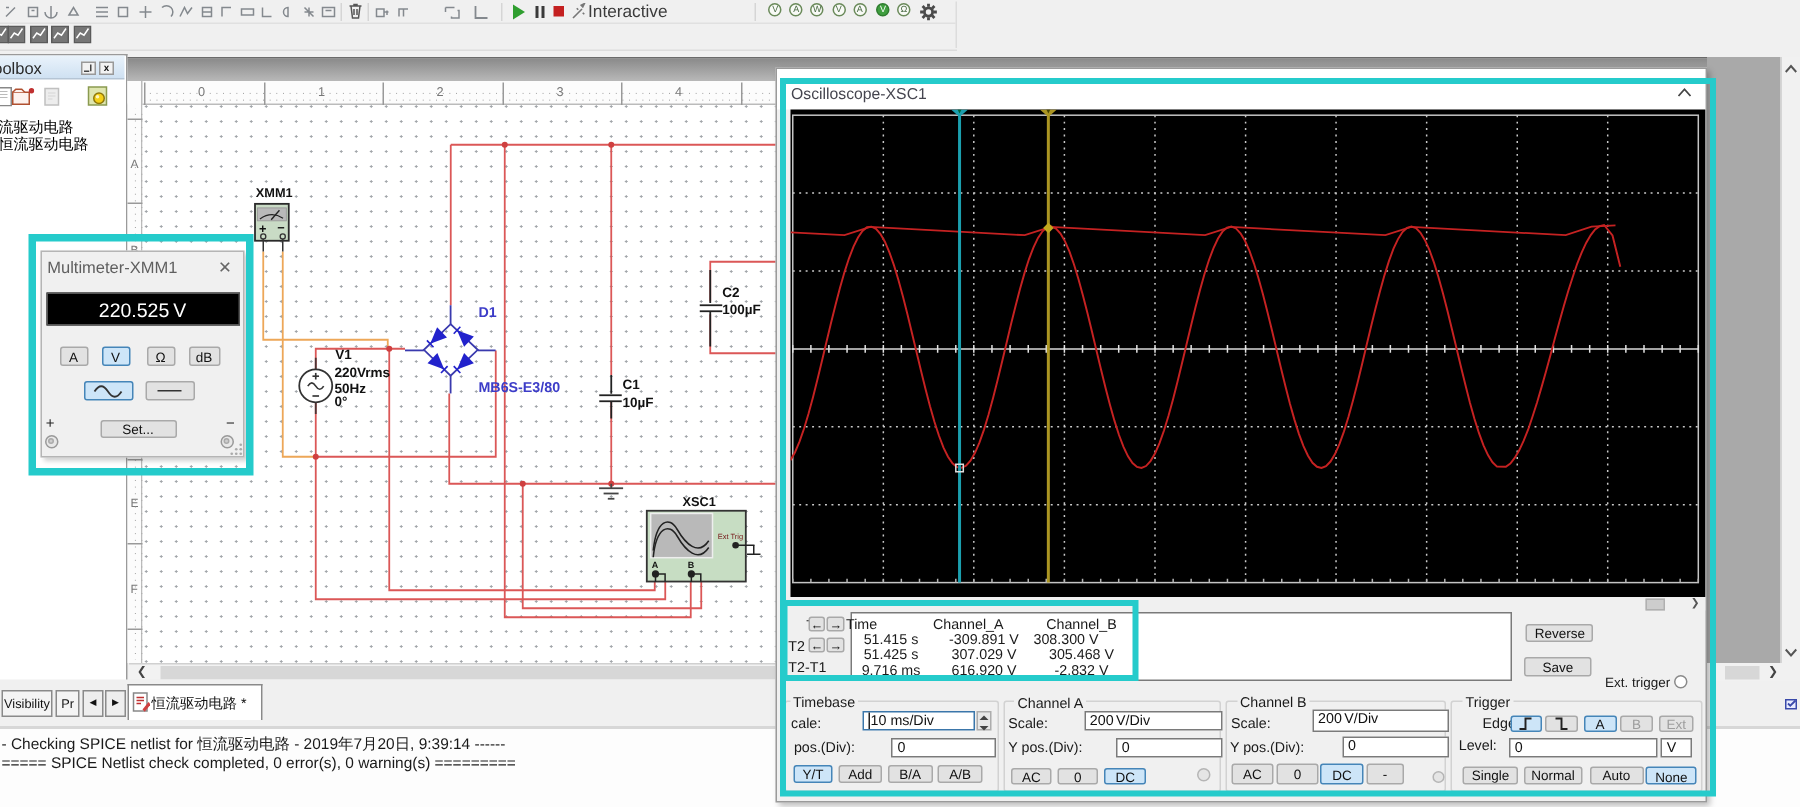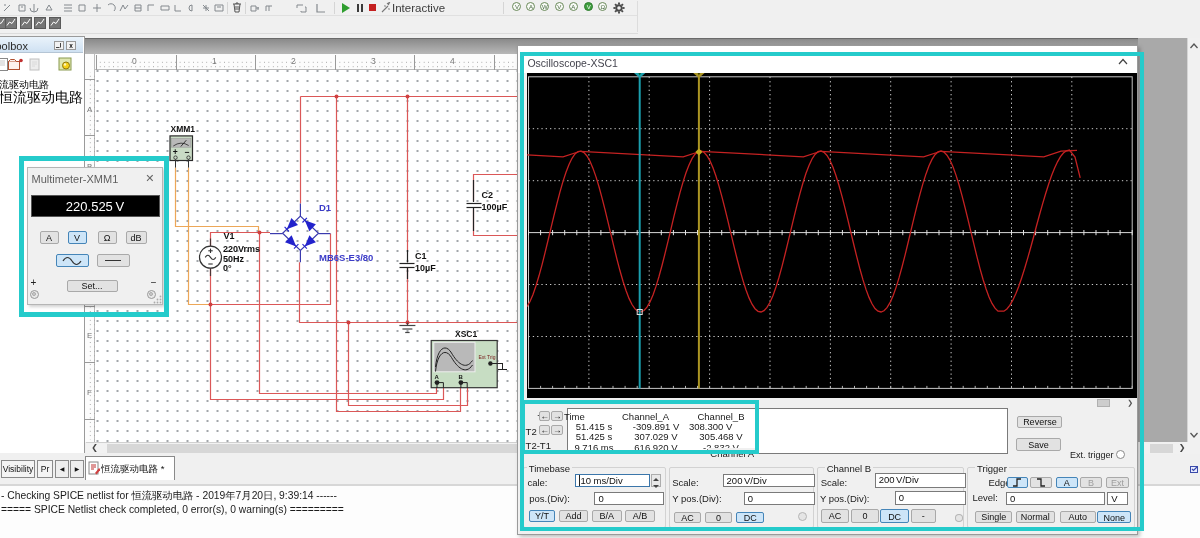--- a/index.html
+++ b/index.html
@@ -158,21 +158,21 @@
   <svg style="position:absolute;left:29px;top:21px;" width="12" height="13">
       <rect x="1" y="1" width="9" height="11" fill="#ededed" stroke="#c0c0c0"></rect>
       <path d="M3 4 h5 M3 6 h5 M3 8 h3" stroke="#d5d5d5" stroke-width="0.8"></path>
     </svg>
   <svg style="position:absolute;left:58px;top:20px;" width="15" height="14">
       <rect x="1" y="1" width="12" height="12" fill="#dfe6b0" stroke="#8a9a50"></rect>
       <circle cx="8" cy="8.5" r="3.5" fill="#f4d018" stroke="#90780a"></circle>
       <circle cx="7" cy="7.5" r="1.2" fill="#fdf5c0"></circle>
     </svg>
   <div style="position:absolute;left:-1px;top:41px;font-size:10px;color:#000;white-space:nowrap;">流驱动电路</div>
-  <div style="position:absolute;left:-1px;top:52px;font-size:14px;color:#000;white-space:nowrap;">恒流驱动电路</div>
+  <div style="position:absolute;left:-1px;top:52px;font-size:10px;color:#000;white-space:nowrap;">恒流驱动电路</div>
 </div>
 
 <div class="abs" style="left:85px;top:38px;width:1115px;height:16px;background:linear-gradient(#8a8a8a,#b8b8b8);border-top:1px solid #6a6a6a;"></div>
 
 <div class="abs" style="left:85px;top:54px;width:1053px;height:16px;background:#fcfcfc;border-bottom:1px solid #bbb;"></div>
 <div class="abs" style="left:85px;top:54px;width:10px;height:388px;background:#fcfcfc;border-right:1px solid #bbb;"></div>
 <div class="abs" id="canvas" style="left:95px;top:70px;width:1043px;height:372px;background:#ffffff;background-image:radial-gradient(circle 0.8px,#a2a6aa 90%,transparent 100%);background-size:10px 10px;background-position:7.5px 6px;"></div>
 
 <div class="abs" style="left:86px;top:442px;width:1052px;height:11px;background:#f2f2f2;border-top:1px solid #d0d0d0;">
   <div style="position:absolute;left:2px;top:0px;width:13px;height:10px;font-size:8px;color:#444;text-align:center;line-height:10px;">❮</div>
@@ -485,21 +485,21 @@
         <path d="M4 11 L1 8 H7 Z" fill="#444"></path>
       </svg>
   </div>
   <div class="lbl" style="left:10.9px;top:446.5px;">pos.(Div):</div>
   <div class="inp" style="left:76px;top:445.6px;width:70px;height:12.8px;">0</div>
   <div class="btn btnhl" style="left:10.7px;top:463.9px;width:26px;height:12px;line-height:11px;">Y/T</div>
   <div class="btn" style="left:40.4px;top:463.9px;width:29.6px;height:12px;line-height:11px;">Add</div>
   <div class="btn" style="left:73.6px;top:463.9px;width:29.7px;height:12px;line-height:11px;">B/A</div>
   <div class="btn" style="left:106.8px;top:463.9px;width:29.8px;height:12px;line-height:11px;">A/B</div>
 
-  <div class="lbl" style="left:157.9px;top:402px;background:#f0f0f0;padding:0 2px;margin-left:32px;">Channel A</div>
+  <div class="lbl" style="left:157.9px;top:418px;background:#f0f0f0;padding:0 2px;">Channel A</div>
   <div class="lbl" style="left:153.8px;top:431px;">Scale:</div>
   <div class="inp" style="left:204.2px;top:427.5px;width:92.2px;height:13.8px;">200  V/Div</div>
   <div class="lbl" style="left:153.8px;top:446.5px;">Y pos.(Div):</div>
   <div class="inp" style="left:225.4px;top:445.6px;width:71px;height:12.8px;">0</div>
   <div class="btn" style="left:155.9px;top:465.8px;width:26.6px;height:11.5px;line-height:11px;">AC</div>
   <div class="btn" style="left:186.9px;top:465.8px;width:26.6px;height:11.5px;line-height:11px;">0</div>
   <div class="btn btnhl" style="left:218px;top:465.8px;width:27.6px;height:11.5px;line-height:11px;">DC</div>
   <div style="position:absolute;left:280.1px;top:465.8px;width:9px;height:9px;border-radius:50%;background:#e5e5e5;border:1px solid #b5b5b5;"></div>
 
   <div class="lbl" style="left:306.3px;top:416.5px;background:#f0f0f0;padding:0 2px;">Channel B</div>

